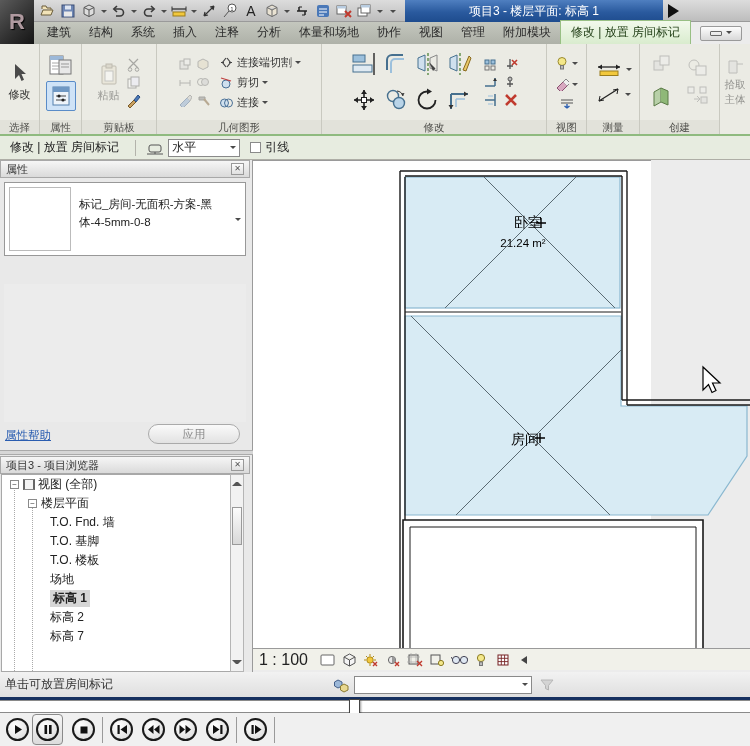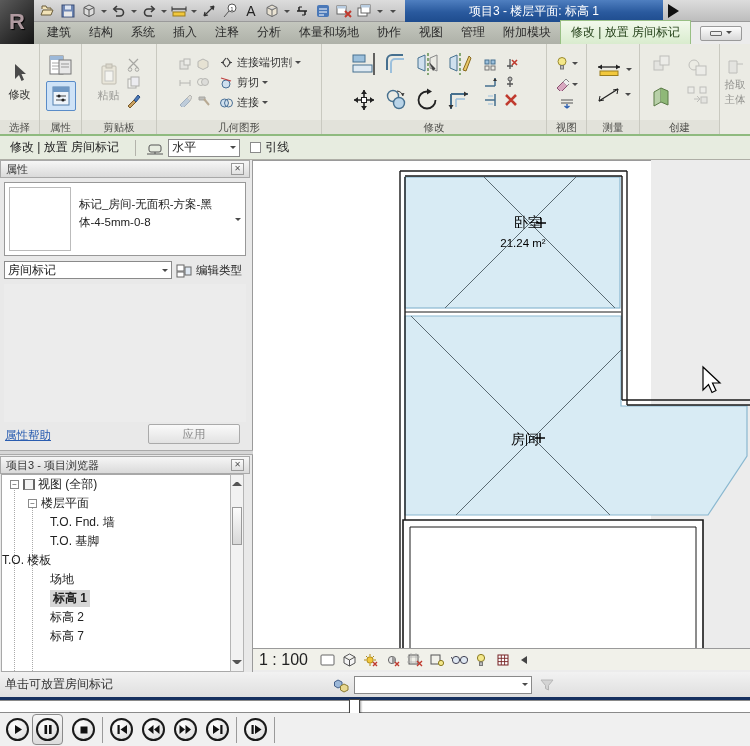--- a/index.html
+++ b/index.html
@@ -49,21 +49,21 @@
   
   .leftcol{left:0;top:160px;width:253px;height:512px;background:#e9e9e9;border-right:1px solid #9a9a9a;}
   .palhdr{position:absolute;left:0;width:250px;height:18px;background:linear-gradient(#f6f6f6,#dadada);border:1px solid #a8a8a8;font-size:11px;display:flex;align-items:center;padding:0 5px;color:#333;justify-content:space-between;}
   .closebox{width:13px;height:12px;background:linear-gradient(#fdfdfd,#e0e0e0);border:1px solid #999;font-size:8px;line-height:10px;text-align:center;color:#555;}
   .typesel{position:absolute;left:4px;top:22px;width:242px;height:74px;background:#fff;border:1px solid #989898;display:flex;}
   .thumb{width:62px;height:64px;margin:4px;background:#fff;border:1px solid #bbb;}
   .typetext{flex:1;font-size:11.5px;line-height:1.6;padding:12px 2px 0 4px;color:#222;}
   .typearrow{width:14px;display:flex;align-items:center;justify-content:center;}
   .selrow{position:absolute;left:4px;top:100px;width:242px;height:20px;display:flex;align-items:center;gap:4px;}
   .link{color:#2a5db0;text-decoration:underline;font-size:11.5px;}
-  .btn{background:linear-gradient(#fafafa,#e2e2e2);border:1px solid #aaa;border-radius:2px;text-align:center;}
+  .btn{background:linear-gradient(#fafafa,#e2e2e2);border:1px solid #aaa;border-radius:10px;text-align:center;}
   .splitter{position:absolute;left:0;width:253px;height:5px;background:#d6d6d6;border-top:1px solid #aaa;border-bottom:1px solid #aaa;}
   .tree{position:absolute;left:1px;top:314px;width:229px;height:198px;background:#fff;border:1px solid #a8a8a8;border-right:none;overflow:hidden;}
   .trow{position:relative;height:19px;display:flex;align-items:center;font-size:12px;color:#222;white-space:nowrap;}
   .expander{width:9px;height:9px;border:1px solid #8a8a8a;background:#fff;font-size:8px;line-height:7px;text-align:center;color:#444;margin-right:4px;flex:0 0 auto;}
   .viewicon{width:12px;height:11px;border:1px solid #888;border-left:2px solid #666;border-right:2px solid #666;margin-right:3px;flex:0 0 auto;background:#f4f4f4;}
   .sel-item{background:#d6d6d6;font-weight:bold;padding:0 3px;}
   .guide{position:absolute;top:0;bottom:0;border-left:1px dotted #aaa;}
   .sbar{position:absolute;left:230px;top:314px;width:14px;height:198px;background:#f2f2f2;border:1px solid #b5b5b5;}
   .sarrow{position:absolute;left:1px;width:10px;height:0;border:4px solid transparent;}
   .sthumb{position:absolute;left:1px;width:10px;height:38px;background:linear-gradient(#fcfcfc,#d8d8d8);border:1px solid #9a9a9a;}
@@ -574,34 +574,20 @@
       <span>属性</span>
       <span class="closebox">✕</span>
     </div>
     <div class="typesel">
       <div class="thumb"></div>
       <div class="typetext">标记_房间-无面积-方案-黑体-4-5mm-0-8</div>
       <div class="typearrow">
           <span class="dd"></span>
         </div>
     </div>
-    <div class="selrow">
-      <div class="combo" style="width:168px;">
-        <span>房间标记</span>
-          <span class="dd"></span>
-      </div>
-      <span class="ic">
-          <svg width="16" height="15">
-            <rect x="1" y="2" width="7" height="6" fill="#fff" stroke="#666"></rect>
-            <rect x="1" y="9" width="7" height="5" fill="#fff" stroke="#666"></rect>
-            <rect x="9" y="4" width="6" height="8" fill="#dfe8f2" stroke="#666"></rect>
-          </svg>
-        </span>
-      <span style="font-size:11.5px;">编辑类型</span>
-    </div>
     <div class="abs" style="left:4px;top:124px;width:242px;height:138px;background:#ececec;"></div>
     <a class="link abs" style="left:5px;top:268px;">属性帮助</a>
     <div class="btn abs" style="left:148px;top:264px;width:92px;height:20px;line-height:19px;color:#8a8a8a;font-size:11.5px;">应用</div>
 
     <div class="splitter" style="top:290px;"></div>
 
     <div class="palhdr" style="top:296px;">
       <span>项目3 - 项目浏览器</span>
       <span class="closebox">✕</span>
     </div>
@@ -616,21 +602,21 @@
       <div class="trow" style="padding-left:26px;">
         <span class="expander">−</span>
         <span>楼层平面</span>
       </div>
       <div class="trow" style="padding-left:48px;">
           <span>T.O. Fnd. 墙</span>
         </div>
       <div class="trow" style="padding-left:48px;">
           <span>T.O. 基脚</span>
         </div>
-      <div class="trow" style="text-align:center;">
+      <div class="trow" style="padding-left:48px;text-align:center;">
           <span>T.O. 楼板</span>
         </div>
       <div class="trow" style="padding-left:48px;">
           <span>场地</span>
         </div>
       <div class="trow" style="padding-left:48px;">
           <span class="sel-item">标高 1</span>
         </div>
       <div class="trow" style="padding-left:48px;">
           <span>标高 2</span>

